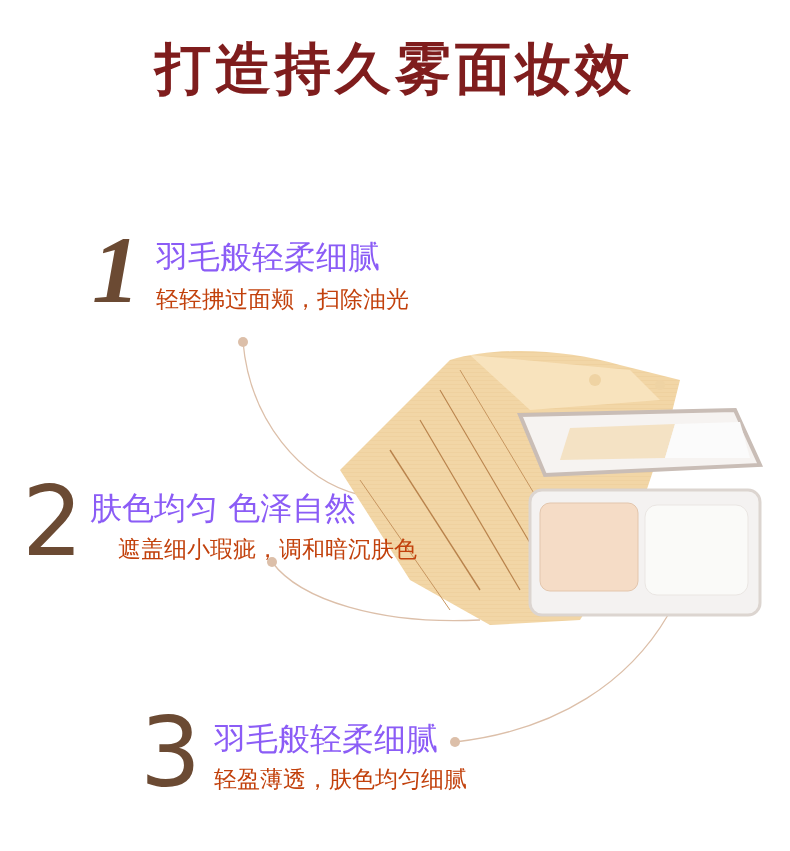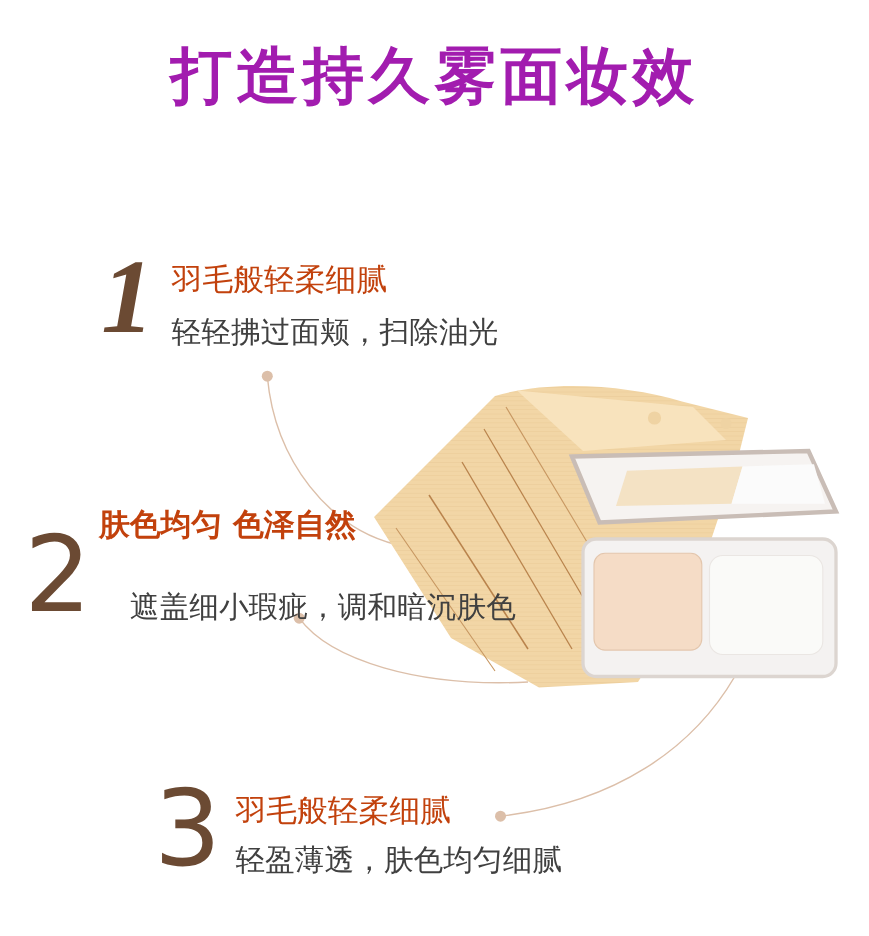--- a/index.html
+++ b/index.html
@@ -1,24 +1,24 @@
 <!DOCTYPE html>
 <html><head>
 <meta charset="utf-8">
 <style>
   html, body { margin: 0; padding: 0; background: #ffffff; }
   body { width: 790px; height: 851px; position: relative; overflow: hidden;
          font-family: "DejaVu Sans", "Liberation Sans", sans-serif; }
   .title { position: absolute; left: 0; top: 32px; width: 790px; text-align: center;
-           font-size: 56px; font-weight: bold; color: #a21caf; letter-spacing: 4px; }
+           font-size: 56px; font-weight: bold; color: #7f1d1d; letter-spacing: 4px; }
   .num { position: absolute; font-family: "Liberation Serif", "DejaVu Serif", serif;
          font-style: italic; font-weight: bold; color: #6b4a33; font-size: 96px; line-height: 1; }
   .num.upright { font-style: normal; font-weight: normal; font-family: "DejaVu Sans", sans-serif; }
-  .feat-title { position: absolute; font-size: 28px; color: #c2410c; white-space: nowrap; }
-  .feat-sub { position: absolute; font-size: 27px; color: #404040; white-space: nowrap; }
+  .feat-title { position: absolute; font-size: 32px; color: #8b5cf6; white-space: nowrap; }
+  .feat-sub { position: absolute; font-size: 23px; color: #c2410c; white-space: nowrap; }
   svg.lines { position: absolute; left: 0; top: 0; }
   .product { position: absolute; left: 330px; top: 340px; width: 440px; height: 290px; }
 </style>
 </head>
 <body>
 
 <div class="title">打造持久雾面妆效</div>
 
 <svg class="lines" width="790" height="851">
   <path d="M243,342 C250,420 300,480 360,495" fill="none" stroke="#dcbfa9" stroke-width="1.3"></path>
@@ -60,18 +60,18 @@
     <rect x="210" y="163" width="98" height="88" rx="10" fill="#f5dcc6" stroke="#e3c6ad" stroke-width="1"></rect>
     <rect x="315" y="165" width="103" height="90" rx="12" fill="#fafaf8" stroke="#eae6e3" stroke-width="1"></rect>
   </g>
 </svg>
 
 <div class="num" style="left:92px; top:222px;">1</div>
 <div class="feat-title" style="left:156px; top:236px;">羽毛般轻柔细腻</div>
 <div class="feat-sub" style="left:156px; top:284px;">轻轻拂过面颊，扫除油光</div>
 
 <div class="num upright" style="left:22px; top:474px;">2</div>
-<div class="feat-title" style="left:90px; top:458px;font-weight:bold;">肤色均匀 色泽自然</div>
+<div class="feat-title" style="left:90px; top:487px;">肤色均匀 色泽自然</div>
 <div class="feat-sub" style="left:90px; top:534px;margin-left:28px;">遮盖细小瑕疵，调和暗沉肤色</div>
 
 <div class="num upright" style="left:140px; top:705px;">3</div>
 <div class="feat-title" style="left:214px; top:718px;">羽毛般轻柔细腻</div>
 <div class="feat-sub" style="left:214px; top:764px;">轻盈薄透，肤色均匀细腻</div>
 
 </body></html>

